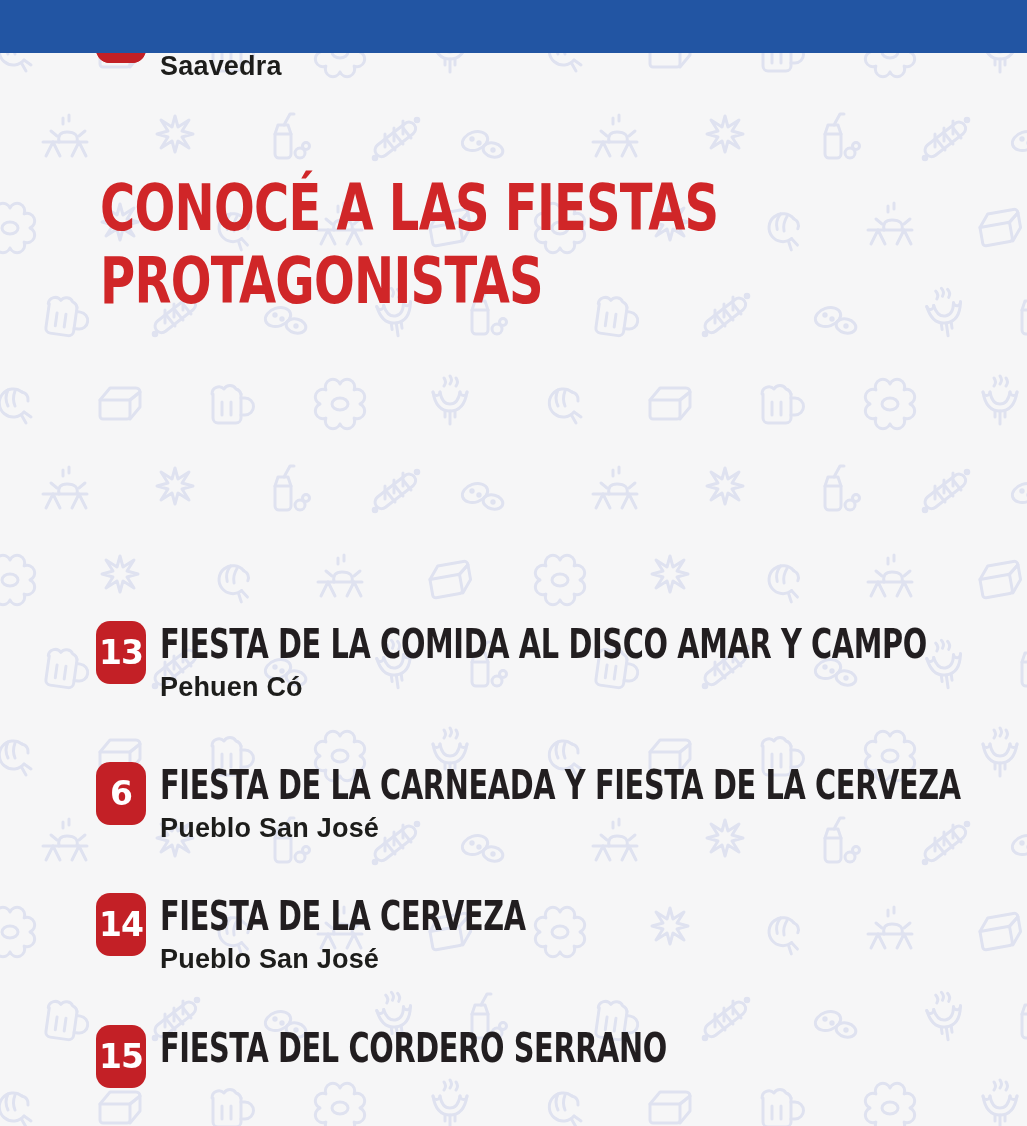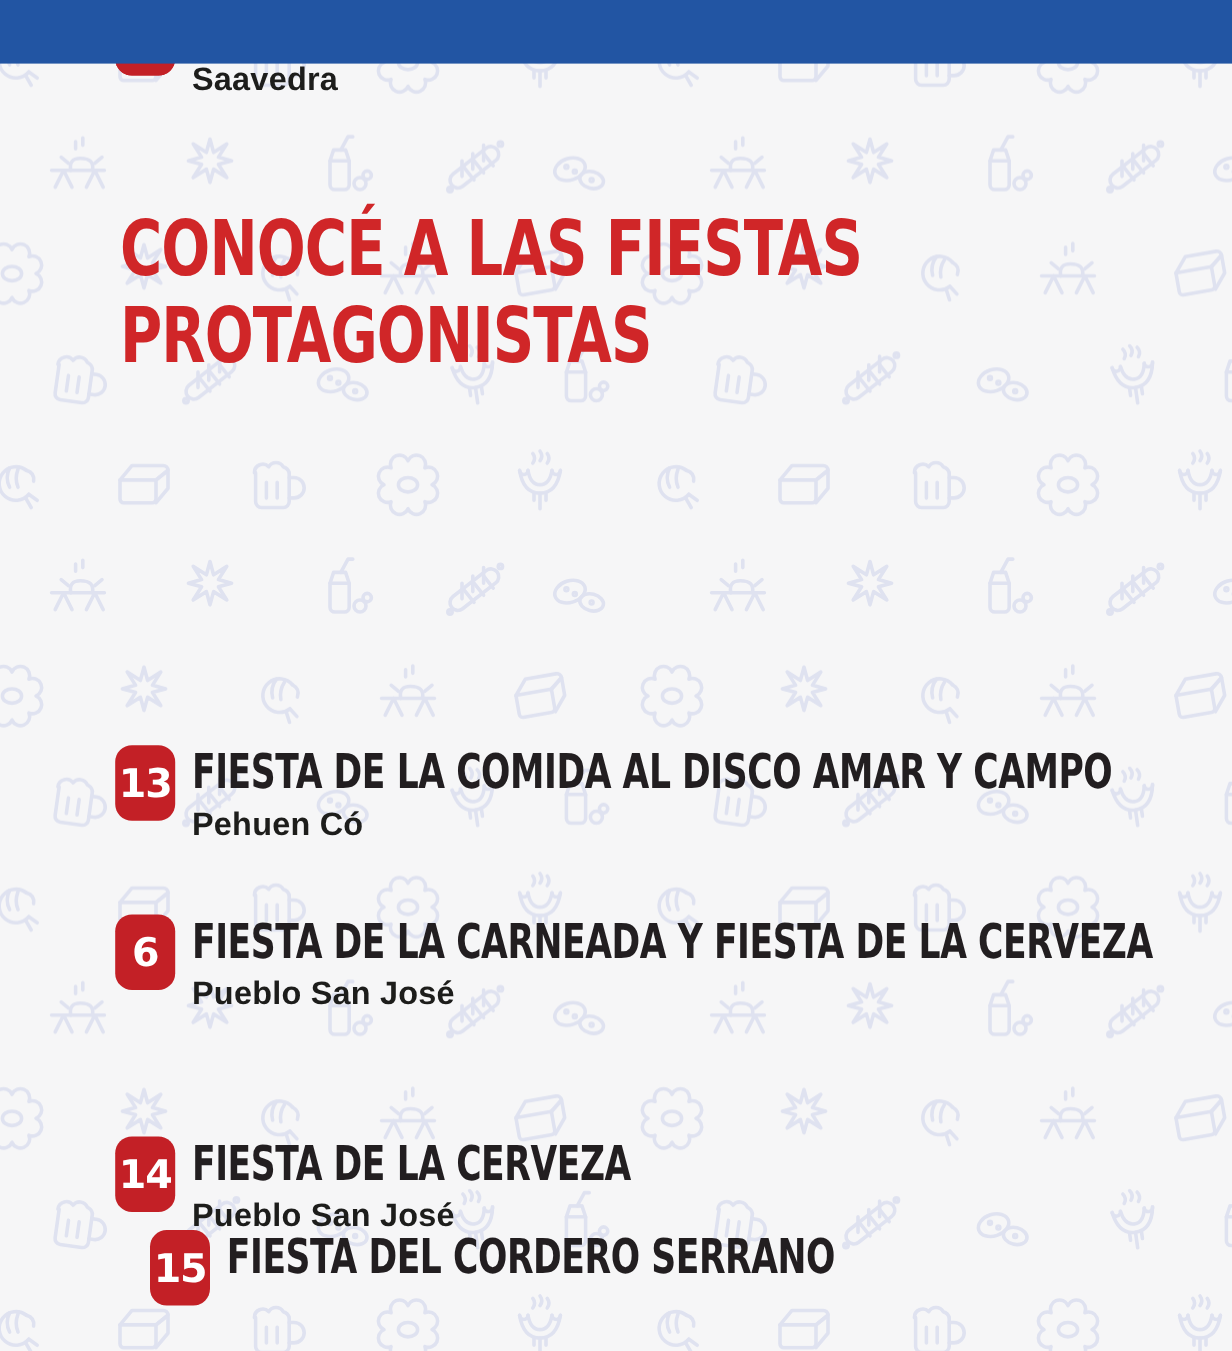--- a/index.html
+++ b/index.html
@@ -21,22 +21,22 @@
     font-family:"DejaVu Sans","Liberation Sans",sans-serif;
   }
   .festival {
     position:absolute; left:96px; z-index:1;
     display:flex; align-items:flex-start; gap:14px;
   }
   .festival:nth-of-type(1){ top:377px; }
   .festival:nth-of-type(2){ top:500px; }
   .festival:nth-of-type(3){ top:621px; }
   .festival:nth-of-type(4){ top:762px; }
-  .festival:nth-of-type(5){ top:947px; }
-  .festival:nth-of-type(6){ top:1025px;margin-left:29px; }
+  .festival:nth-of-type(5){ top:893px; }
+  .festival:nth-of-type(6){ top:1025px; }
   .badge {
     flex:0 0 auto; width:50px; height:63px; border-radius:14px;
     background:#c32026; color:#ffffff;
     display:flex; align-items:center; justify-content:center;
     font-size:33px; font-weight:800; letter-spacing:-1px;
     font-family:"DejaVu Sans","Liberation Sans",sans-serif;
   }
   .f-text { min-width:0; }
   .f-name {
     color:#221e20; font-weight:800; font-size:40px; line-height:46px;

